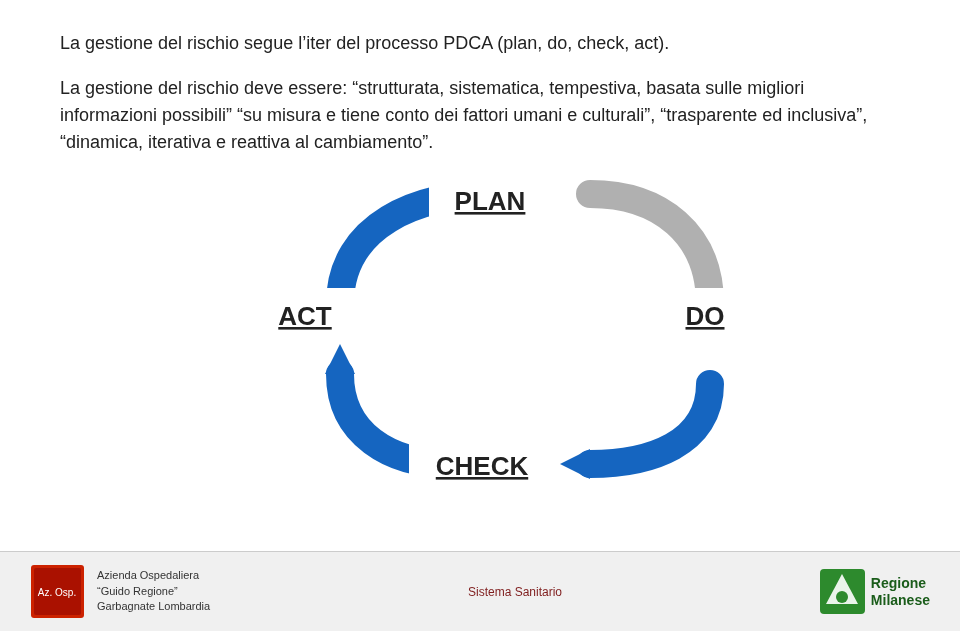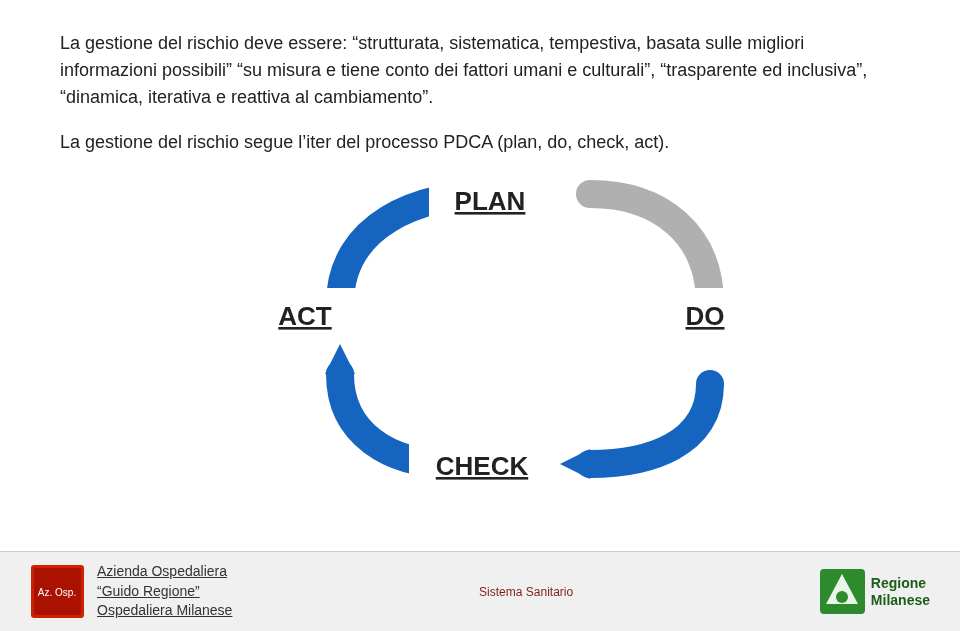--- a/index.html
+++ b/index.html
@@ -55,24 +55,23 @@
       padding: 0 30px;
     }
 
     .footer-left {
       display: flex;
       align-items: center;
       gap: 12px;
     }
 
     .hospital-text {
-      font-size: 14px;
+      font-size: 11px;
       color: #333;
       line-height: 1.4;
-      text-decoration: underline;
     }
 
     .footer-center {
       font-size: 12px;
       color: #7f1d1d;
     }
 
     .footer-right {
       display: flex;
       align-items: center;
@@ -89,22 +88,22 @@
       font-size: 14px;
       font-weight: bold;
       color: #1a5c1a;
       line-height: 1.2;
     }
   </style>
 </head>
 <body>
 
 <div class="main-content">
+  <p class="paragraph">La gestione del rischio segue l’iter del processo PDCA (plan, do, check, act).</p>
   <p class="paragraph">La gestione del rischio deve essere: “strutturata, sistematica, tempestiva, basata sulle migliori informazioni possibili” “su misura e tiene conto dei fattori umani e culturali”, “trasparente ed inclusiva”, “dinamica, iterativa e reattiva al cambiamento”.</p>
-  <p class="paragraph">La gestione del rischio segue l’iter del processo PDCA (plan, do, check, act).</p>
 
   <div class="diagram-area">
     <svg class="diagram-svg" viewBox="0 0 840 310" xmlns="http://www.w3.org/2000/svg">
 
       <path d="M 280 130 C 280 50, 360 20, 430 20" stroke="#1565c0" stroke-width="28" fill="none" stroke-linecap="round"></path>
 
       <polygon points="430,5 460,20 430,35" fill="#1565c0"></polygon>
 
       <path d="M 530 20 C 600 20, 650 60, 650 130" stroke="#b0b0b0" stroke-width="28" fill="none" stroke-linecap="round"></path>
 
@@ -138,21 +137,21 @@
   <div class="footer-left">
 
     <svg width="55" height="55" viewBox="0 0 55 55">
       <rect x="1" y="1" width="53" height="53" fill="#cc2200" rx="3"></rect>
       <rect x="4" y="4" width="47" height="47" fill="#aa1100" rx="2"></rect>
       <text x="27" y="32" text-anchor="middle" font-size="10" fill="white" font-family="Arial">Az. Osp.</text>
     </svg>
     <div class="hospital-text">
       <div>Azienda Ospedaliera</div>
       <div>“Guido Regione”</div>
-      <div>Ospedaliera Milanese</div>
+      <div>Garbagnate Lombardia</div>
     </div>
   </div>
 
   <div class="footer-center">
     <span>Sistema Sanitario</span>
   </div>
 
   <div class="footer-right regione-logo">
 
     <svg width="45" height="45" viewBox="0 0 45 45">

